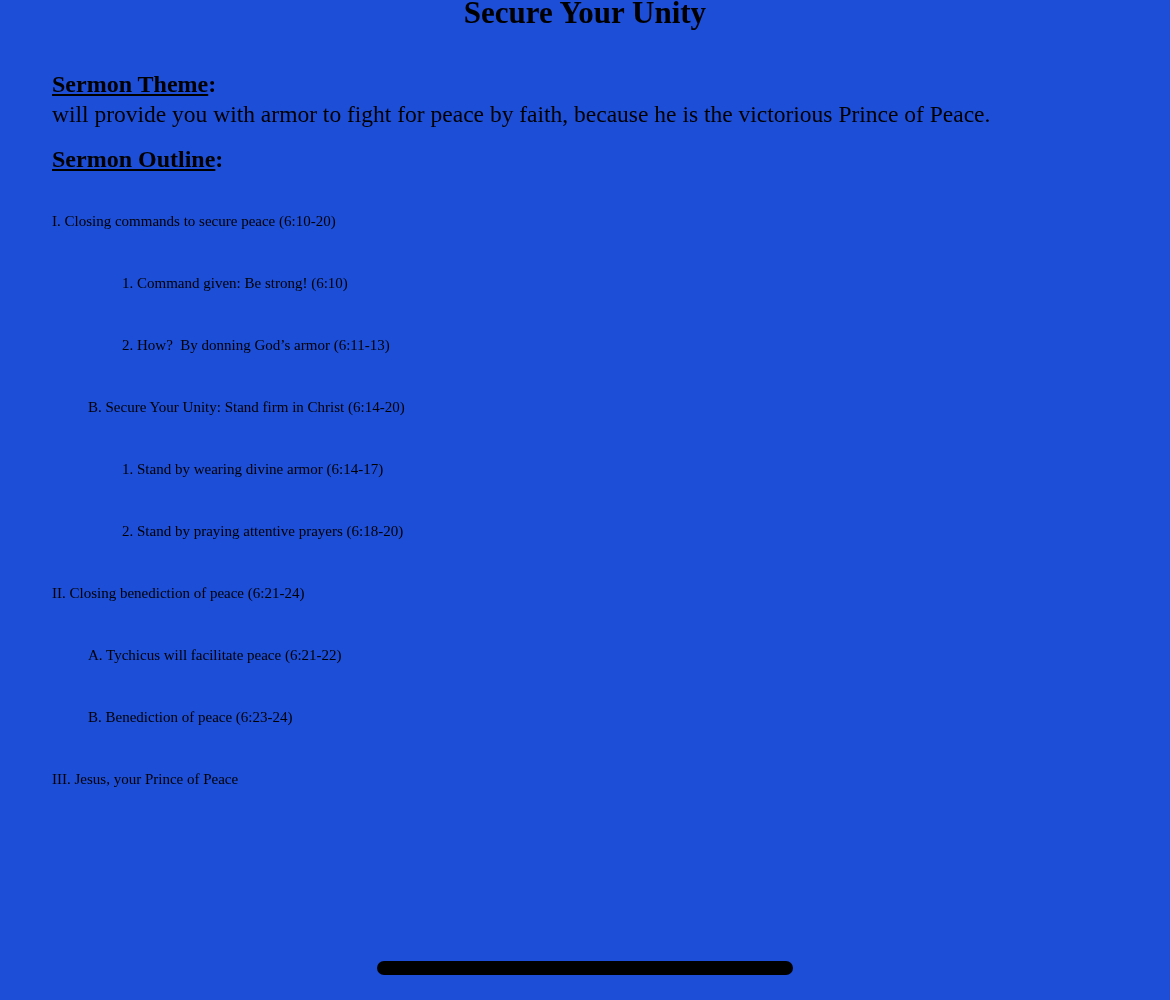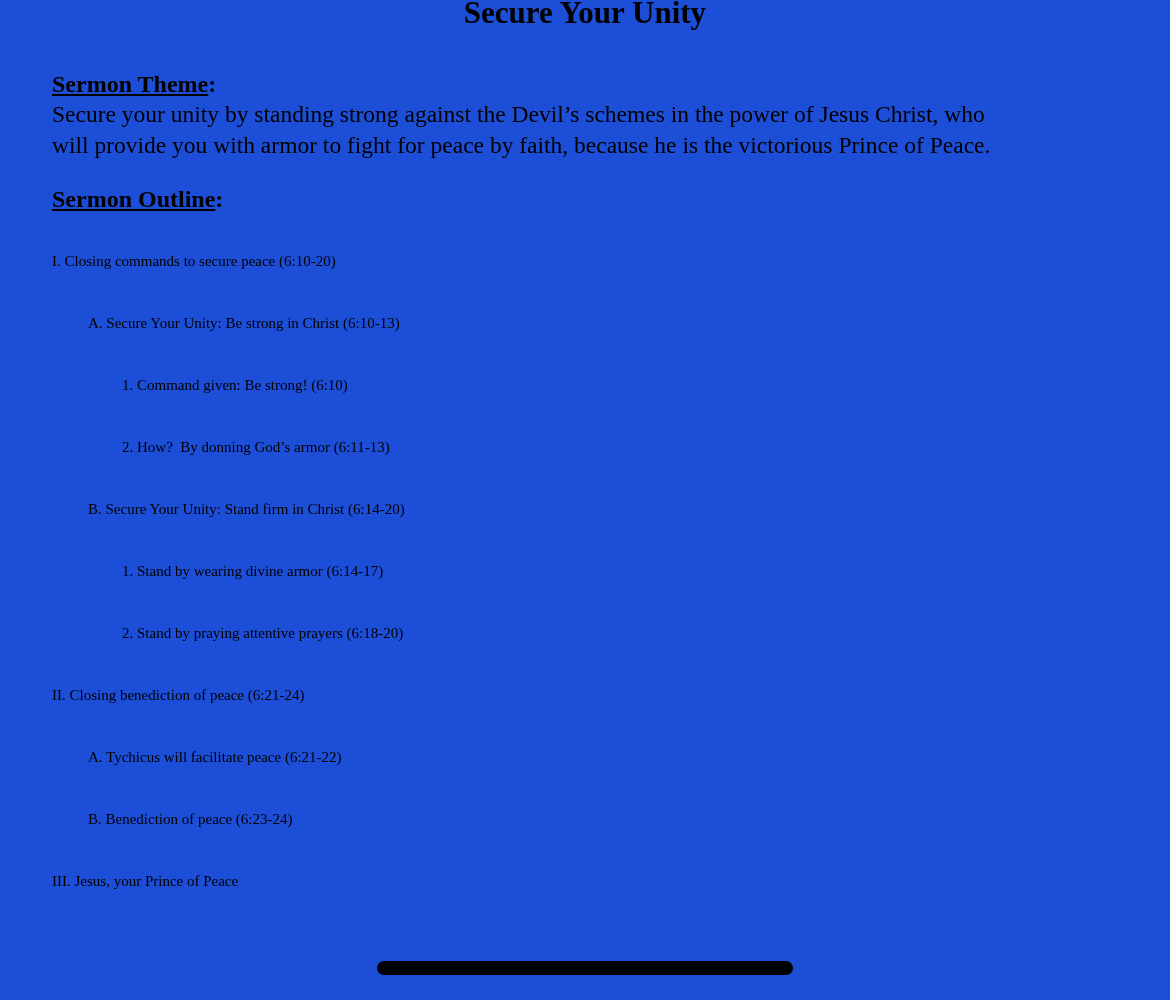--- a/index.html
+++ b/index.html
@@ -15,21 +15,21 @@
     text-align:center;font-weight:700;
     font-size:31px;line-height:33px;margin-top:-4px;
   }
   .subtitle{
     text-align:center;font-size:26px;line-height:30px;margin-top:3px;
   }
   .section-heading{font-size:24px;font-weight:700;line-height:30px;}
   .theme-heading{margin-top:40px;}
   .heading-underline{text-decoration:underline;}
   .theme-line{font-size:23.5px;line-height:31px;white-space:nowrap;}
-  .outline-heading{margin-top:23px;}
+  .outline-heading{margin-top:14px;}
   .outline{margin-top:32px;}
   .outline-item{
     font-size:15px;line-height:31px;margin-bottom:31px;white-space:nowrap;
   }
   .level-1{padding-left:0;}
   .level-2{padding-left:36px;}
   .level-3{padding-left:70px;}
   .home-indicator{
     position:absolute;top:961px;left:50%;transform:translateX(-50%);
     width:416px;height:14px;border-radius:7px;background:#000000;
@@ -39,29 +39,27 @@
 <body>
 
 <div class="page">
   <div class="content">
 
     <div class="title">Secure Your Unity</div>
 
     <div class="section-heading theme-heading"><span class="heading-underline">Sermon Theme</span><span>:</span></div>
 
     <div>
-      <div class="theme-line">Secure your unity by standing strong against the Devil’s schemes in the power of Jesus Christ, who</div>
       <div class="theme-line">will provide you with armor to fight for peace by faith, because he is the victorious Prince of Peace.</div>
     </div>
 
     <div class="section-heading outline-heading"><span class="heading-underline">Sermon Outline</span><span>:</span></div>
 
     <div class="outline">
       <div class="outline-item level-1">I. Closing commands to secure peace (6:10-20)</div>
-      <div class="outline-item level-2">A. Secure Your Unity: Be strong in Christ (6:10-13)</div>
       <div class="outline-item level-3">1. Command given: Be strong! (6:10)</div>
       <div class="outline-item level-3">2. How?&nbsp; By donning God’s armor (6:11-13)</div>
       <div class="outline-item level-2">B. Secure Your Unity: Stand firm in Christ (6:14-20)</div>
       <div class="outline-item level-3">1. Stand by wearing divine armor (6:14-17)</div>
       <div class="outline-item level-3">2. Stand by praying attentive prayers (6:18-20)</div>
       <div class="outline-item level-1">II. Closing benediction of peace (6:21-24)</div>
       <div class="outline-item level-2">A. Tychicus will facilitate peace (6:21-22)</div>
       <div class="outline-item level-2">B. Benediction of peace (6:23-24)</div>
       <div class="outline-item level-1">III. Jesus, your Prince of Peace</div>
     </div>

